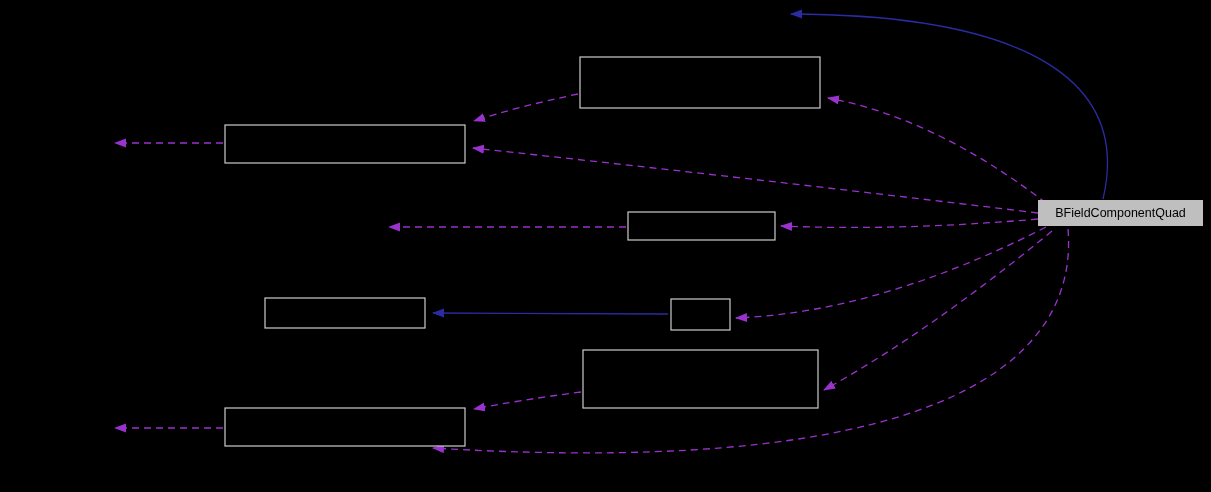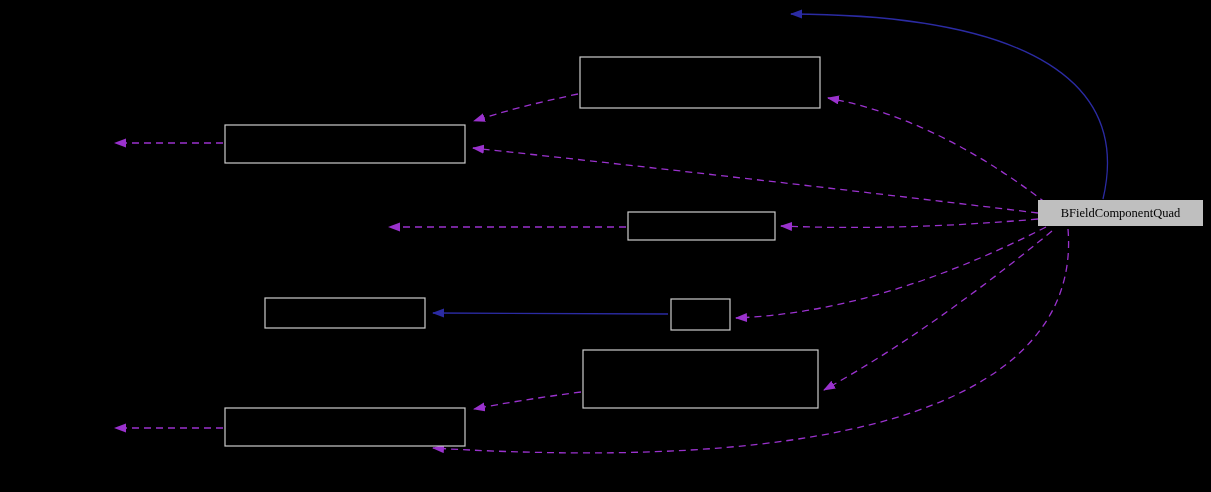--- a/index.html
+++ b/index.html
@@ -9,21 +9,20 @@
   body {
     width: 1211px;
     height: 492px;
     overflow: hidden;
     font-family: "Liberation Sans", sans-serif;
   }
   .canvas {
     position: relative;
     width: 1068px;
     height: 492px;
-    font-family: Liberation Serif, serif;
   }
   .canvas svg {
     position: absolute;
     left: 0;
     top: 0;
   }
   .main-node-label {
     position: absolute;
     display: flex;
     align-items: center;

